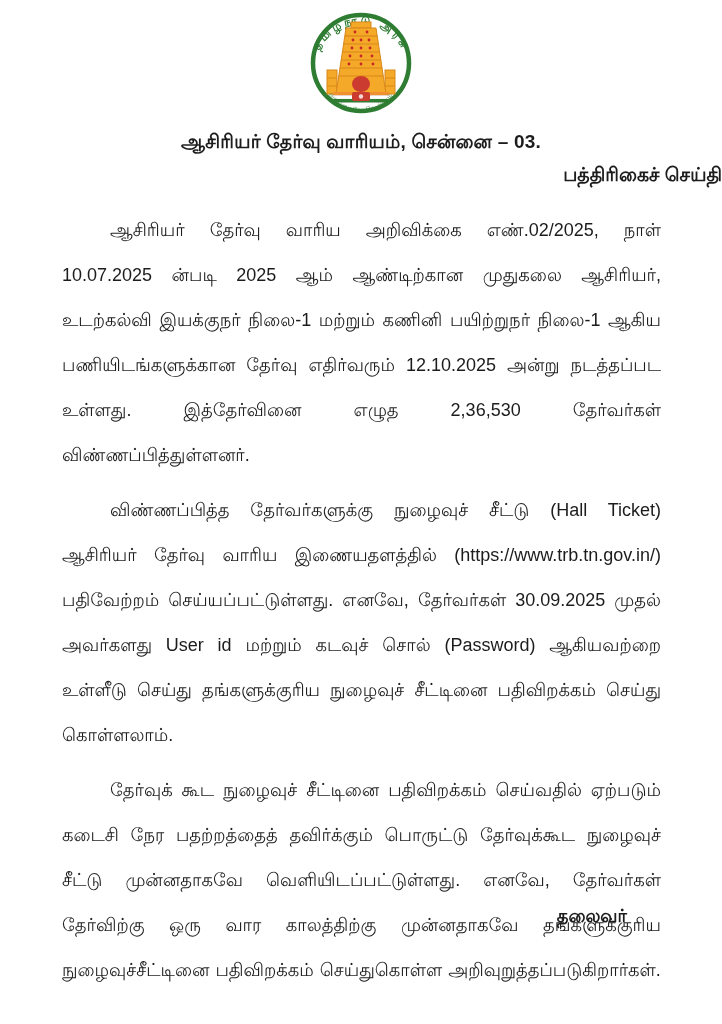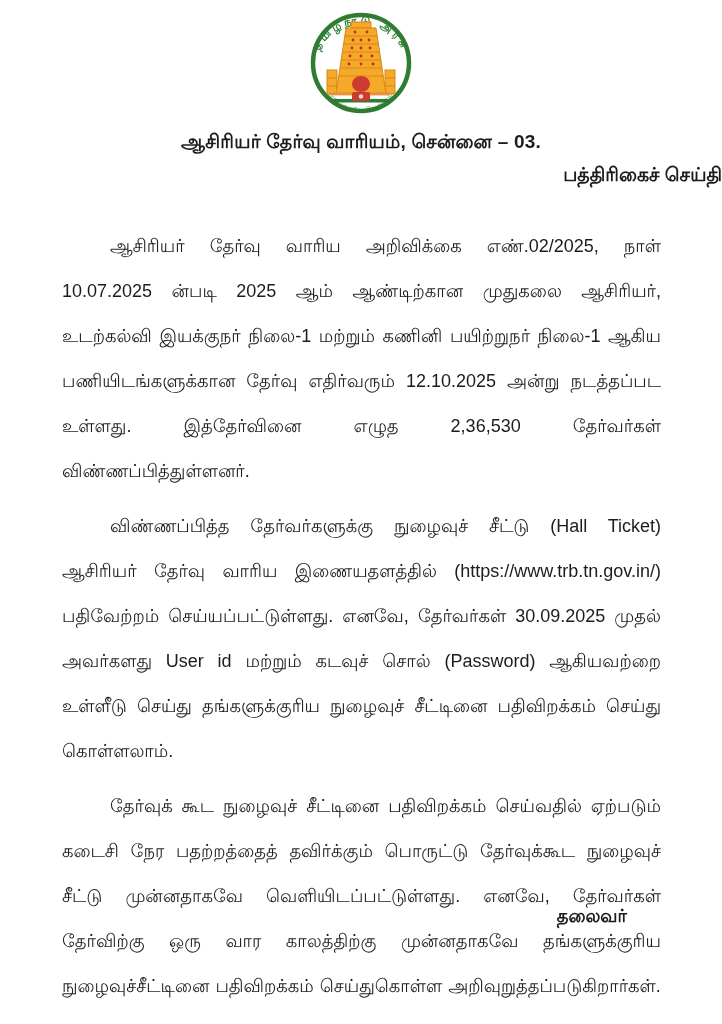--- a/index.html
+++ b/index.html
@@ -38,21 +38,21 @@
     position: absolute;
     top: 164px;
     left: 0;
     width: 100%;
     text-align: right;
     font-weight: bold;
     font-size: 19px;
   }
   .content {
     position: absolute;
-    top: 224px;
+    top: 208px;
     left: 62px;
     width: 599px;
   }
   .body-para {
     margin: 0 0 10px 0;
     text-align: justify;
     text-indent: 48px;
     font-size: 18px;
     line-height: 45px;
     word-spacing: 1px;

